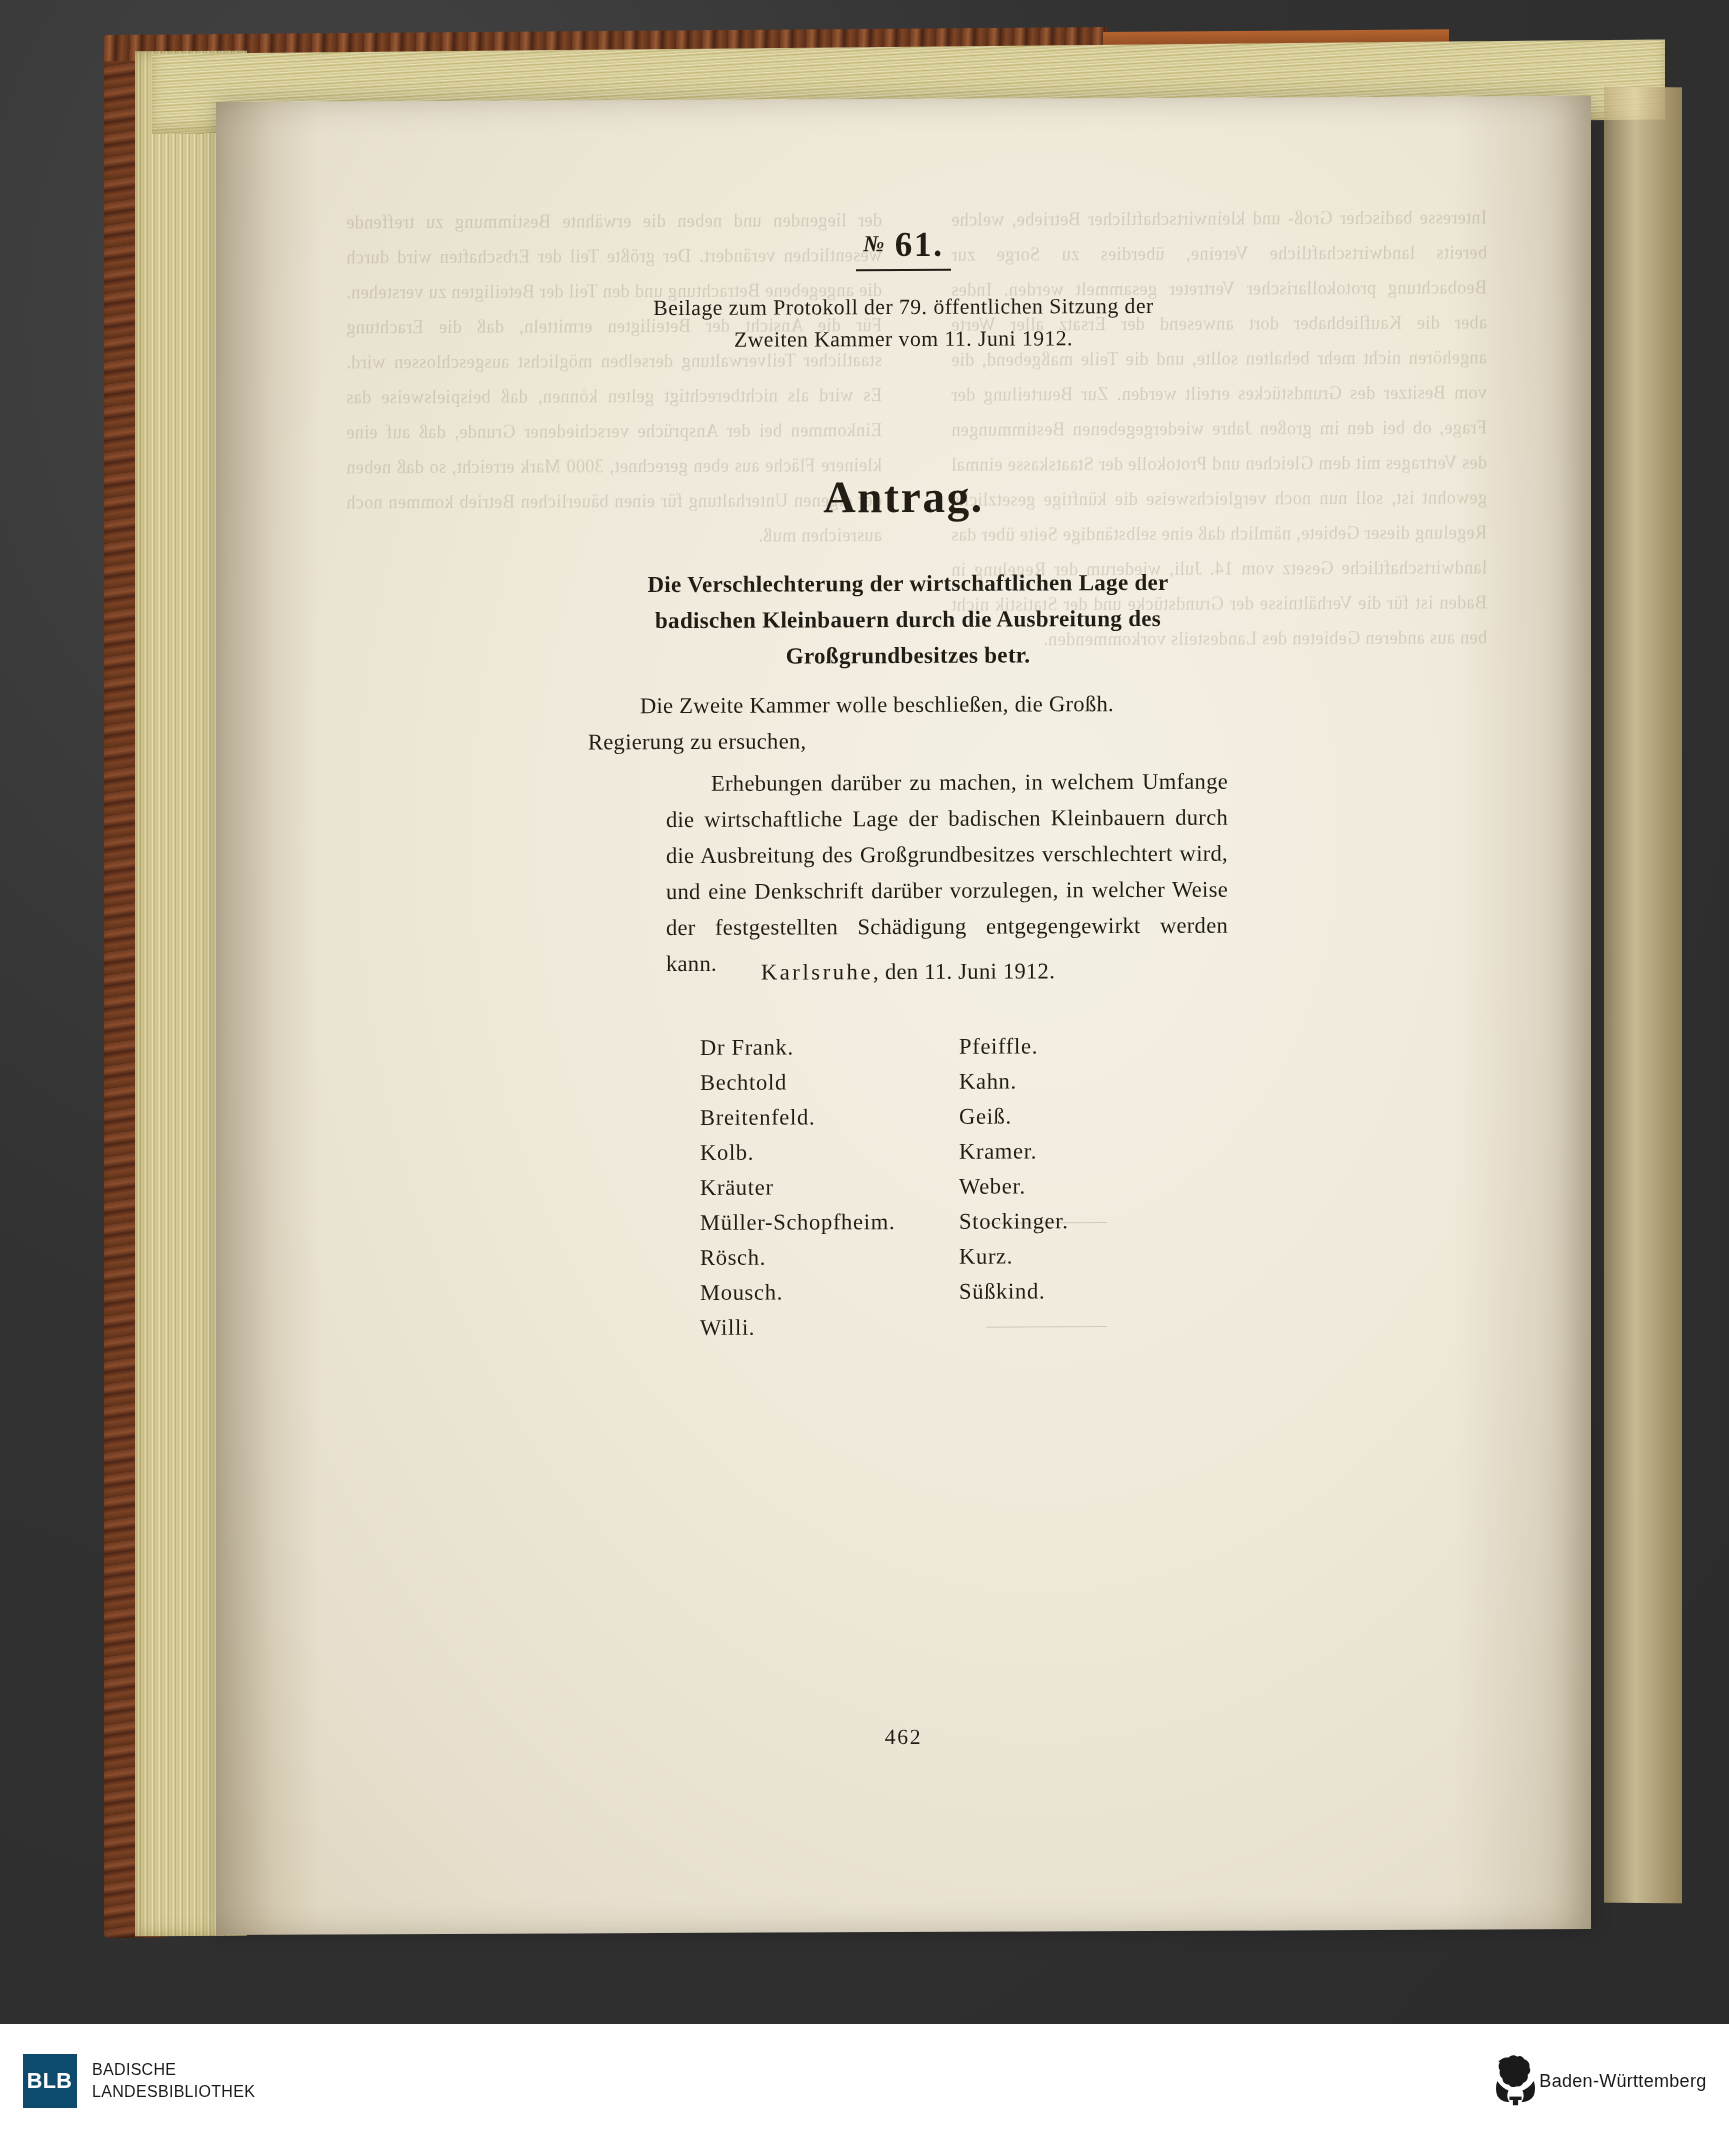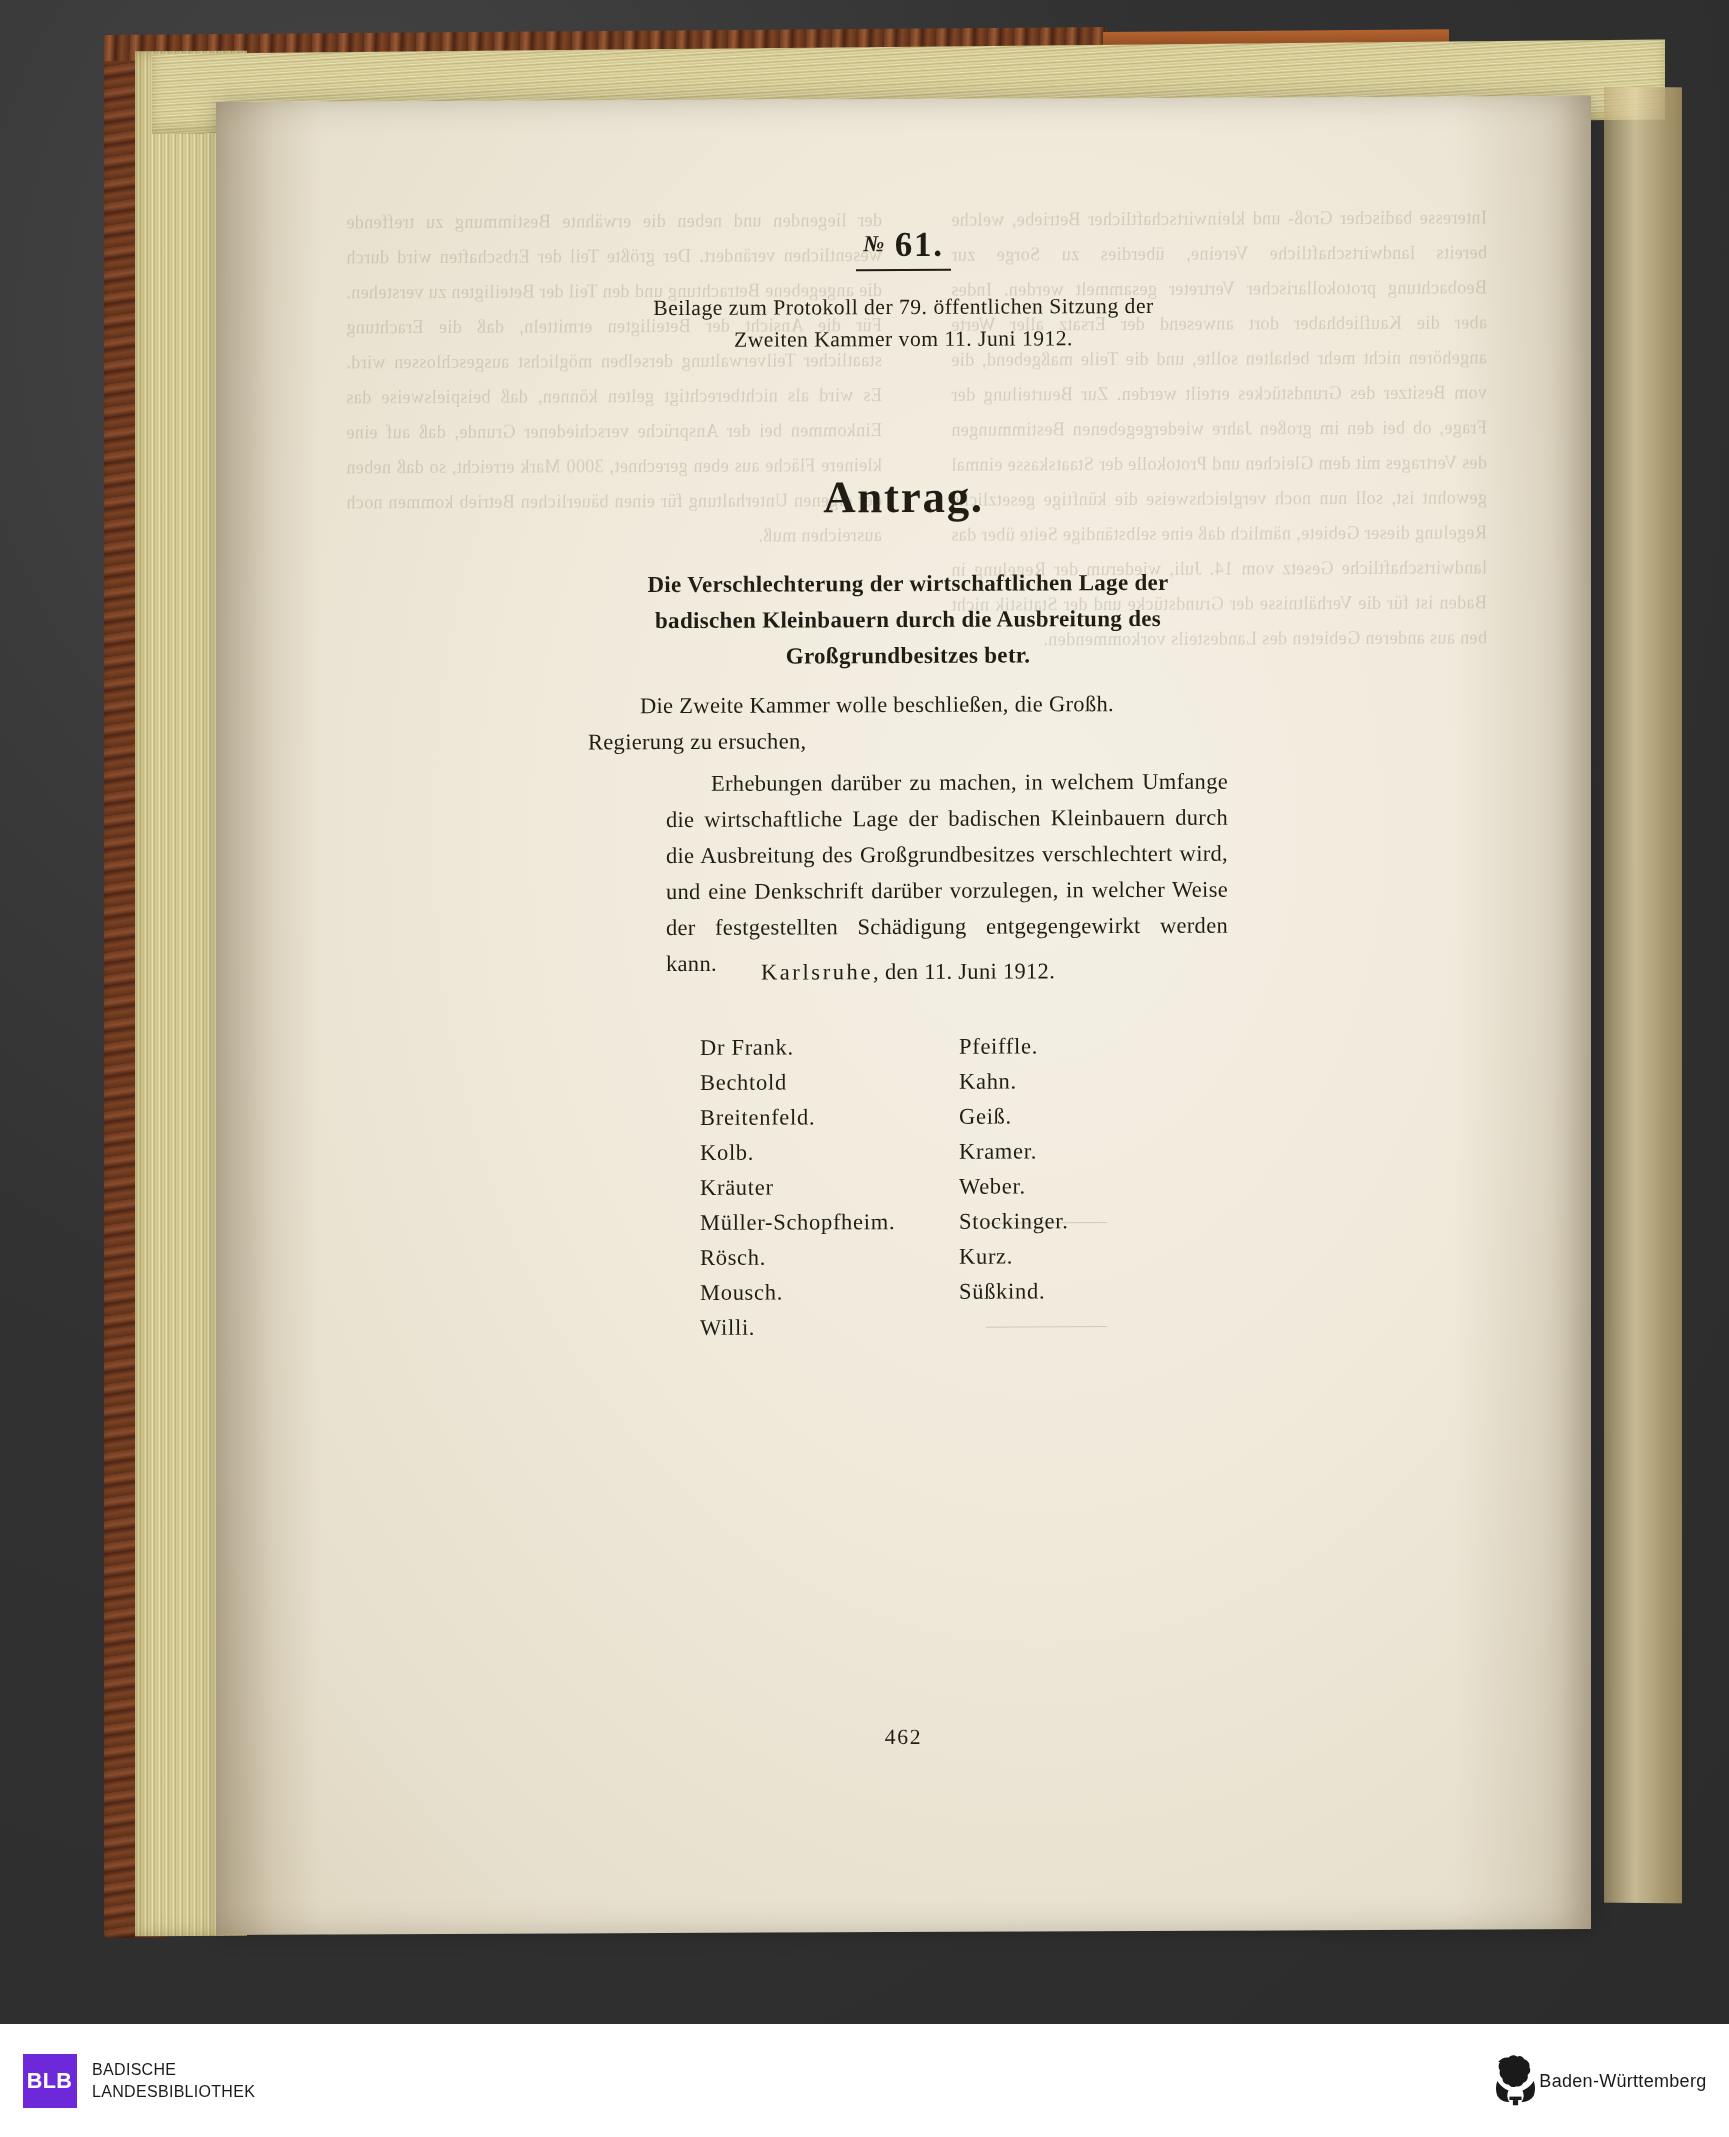--- a/index.html
+++ b/index.html
@@ -314,21 +314,21 @@
     padding: 0 22.5px;
   }
   .blb-group {
     display: flex;
     align-items: center;
     gap: 15.6px;
   }
   .blb-logo {
     width: 54px;
     height: 54px;
-    background: #6d28d9;
+    background: #0c4a6e;
     color: #ffffff;
     font-family: "Liberation Sans", sans-serif;
     font-weight: bold;
     font-size: 21.6px;
     display: flex;
     align-items: center;
     justify-content: center;
     letter-spacing: 0.4px;
   }
   .blb-text {

